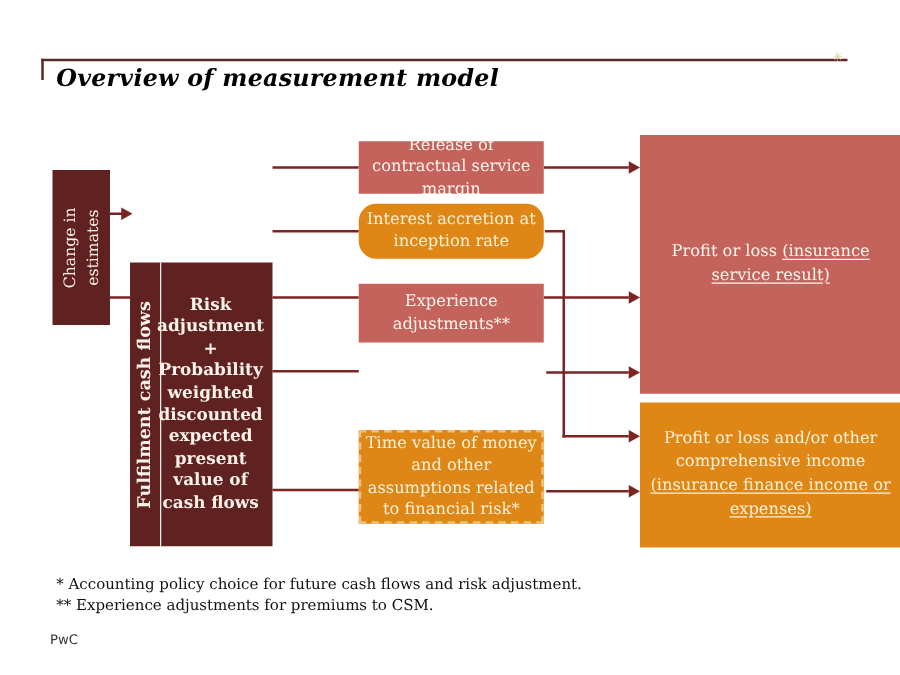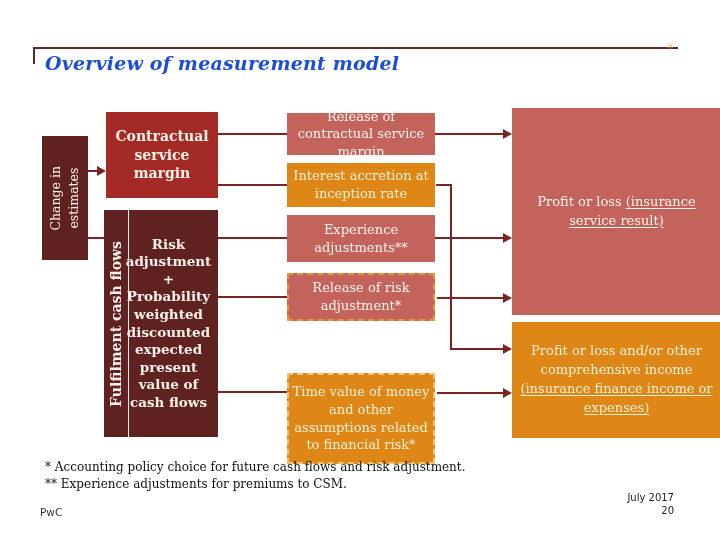--- a/index.html
+++ b/index.html
@@ -4,21 +4,21 @@
 <style>
   html,body{margin:0;padding:0;background:#ffffff;}
   .slide{position:relative;width:720px;height:540px;background:#ffffff;overflow:hidden;
          font-family:"DejaVu Serif","Liberation Serif",serif;}
 
   
   .hrule{position:absolute;left:33px;top:47px;width:645px;height:2px;background:#5c2826;}
   .htick{position:absolute;left:33px;top:47px;width:2px;height:17px;background:#5c2826;}
   .ornament{position:absolute;left:666px;top:40px;font-size:10px;color:#e4cf9e;}
   .title{position:absolute;left:45px;top:52px;font-size:19px;font-weight:bold;font-style:italic;
-         color:#1d4ed8;letter-spacing:0.2px;}
+         color:#000000;letter-spacing:0.2px;}
 
   
   .box{position:absolute;box-sizing:border-box;display:flex;align-items:center;justify-content:center;
        text-align:center;}
   .preline{white-space:pre-line;}
 
   .maroon{background:#5f2220;color:#fdf2ea;}
   .red{background:#a42b25;color:#fdf2ea;}
   .salmon{background:#c4625c;color:#fcf5ec;}
   .orange{background:#de8616;color:#f8f1d7;}
@@ -31,24 +31,24 @@
   .fulfil-box{position:absolute;left:104px;top:210px;width:114px;height:227px;background:#5f2220;box-sizing:border-box;}
   .fulfil-strip{position:absolute;left:0;top:0;width:24px;height:100%;display:flex;align-items:center;justify-content:center;}
   .fulfil-strip .vtext{font-size:14px;font-weight:bold;color:#fdf2ea;}
   .fulfil-div{position:absolute;left:24px;top:0;width:1px;height:100%;background:rgba(255,255,255,0.92);}
   .fulfil-content{position:absolute;left:15px;top:0;right:0;height:100%;display:flex;align-items:center;justify-content:center;
                   text-align:center;font-size:13.5px;font-weight:bold;line-height:1.3;color:#fdf2ea;padding:2px;box-sizing:border-box;}
 
   
   .mid{left:287px;width:148px;font-size:13px;line-height:1.35;padding:3px;}
   .m1{top:113px;height:42px;}
-  .m2{top:163px;height:44px;}
-  .m3{top:215px;height:47px;}
+  .m2{top:163px;height:44px;border-radius:14px;}
+  .m3{top:227px;height:47px;}
   .m4{top:273px;height:48px;border:2px dashed #e8992e;}
-  .m5{top:373px;height:91px;border:2px dashed #eec27c;text-align:center;}
+  .m5{top:344px;height:75px;border:2px dashed #eec27c;text-align:center;}
 
   
   .right{left:512px;width:209px;font-size:13px;line-height:1.45;padding:6px;}
   .r1{top:108px;height:207px;}
   .r2{top:322px;height:116px;}
   .link{text-decoration:underline;text-underline-offset:2px;}
 
   
   .hl{position:absolute;height:2px;background:#7b2423;}
   .vl{position:absolute;width:2px;background:#7b2423;}
@@ -97,45 +97,39 @@
   <div class="ah" style="left:503px;top:293px;"></div>
 
   <div class="hl" style="left:437px;top:392px;width:66px;"></div>
   <div class="ah" style="left:503px;top:388px;"></div>
 
   <div class="box maroon change-box">
     <span class="vtext preline">Change in
 estimates</span>
   </div>
 
-  <div class="box red csm-box">
-    <span>Contractual service margin</span>
-  </div>
 
   <div class="fulfil-box">
     <div class="fulfil-strip">
       <span class="vtext">Fulfilment cash flows</span>
     </div>
     <div class="fulfil-div"></div>
     <div class="fulfil-content preline">Risk adjustment
 +
 Probability weighted discounted expected present value of cash flows</div>
   </div>
 
   <div class="box salmon mid m1">
     <span>Release of contractual service margin</span>
   </div>
   <div class="box orange mid m2">
     <span>Interest accretion at inception rate</span>
   </div>
   <div class="box salmon mid m3">
     <span>Experience adjustments**</span>
-  </div>
-  <div class="box salmon mid m4">
-    <span>Release of risk adjustment*</span>
   </div>
   <div class="box orange mid m5">
     <span>Time value of money and other assumptions related to financial risk*</span>
   </div>
 
   <div class="box salmon right r1">
     <span>
       <span>Profit or loss </span><span class="link">(insurance service result)</span>
     </span>
   </div>
@@ -145,18 +139,14 @@
     </span>
   </div>
 
   <div class="footnotes">
     <div>* Accounting policy choice for future cash flows and risk adjustment.</div>
     <div>** Experience adjustments for premiums to CSM.</div>
   </div>
 
   <div class="brand">PwC</div>
 
-  <div class="pagedate">
-    <div>July 2017</div>
-    <div>20</div>
-  </div>
 
 </div>
 
 </body></html>

